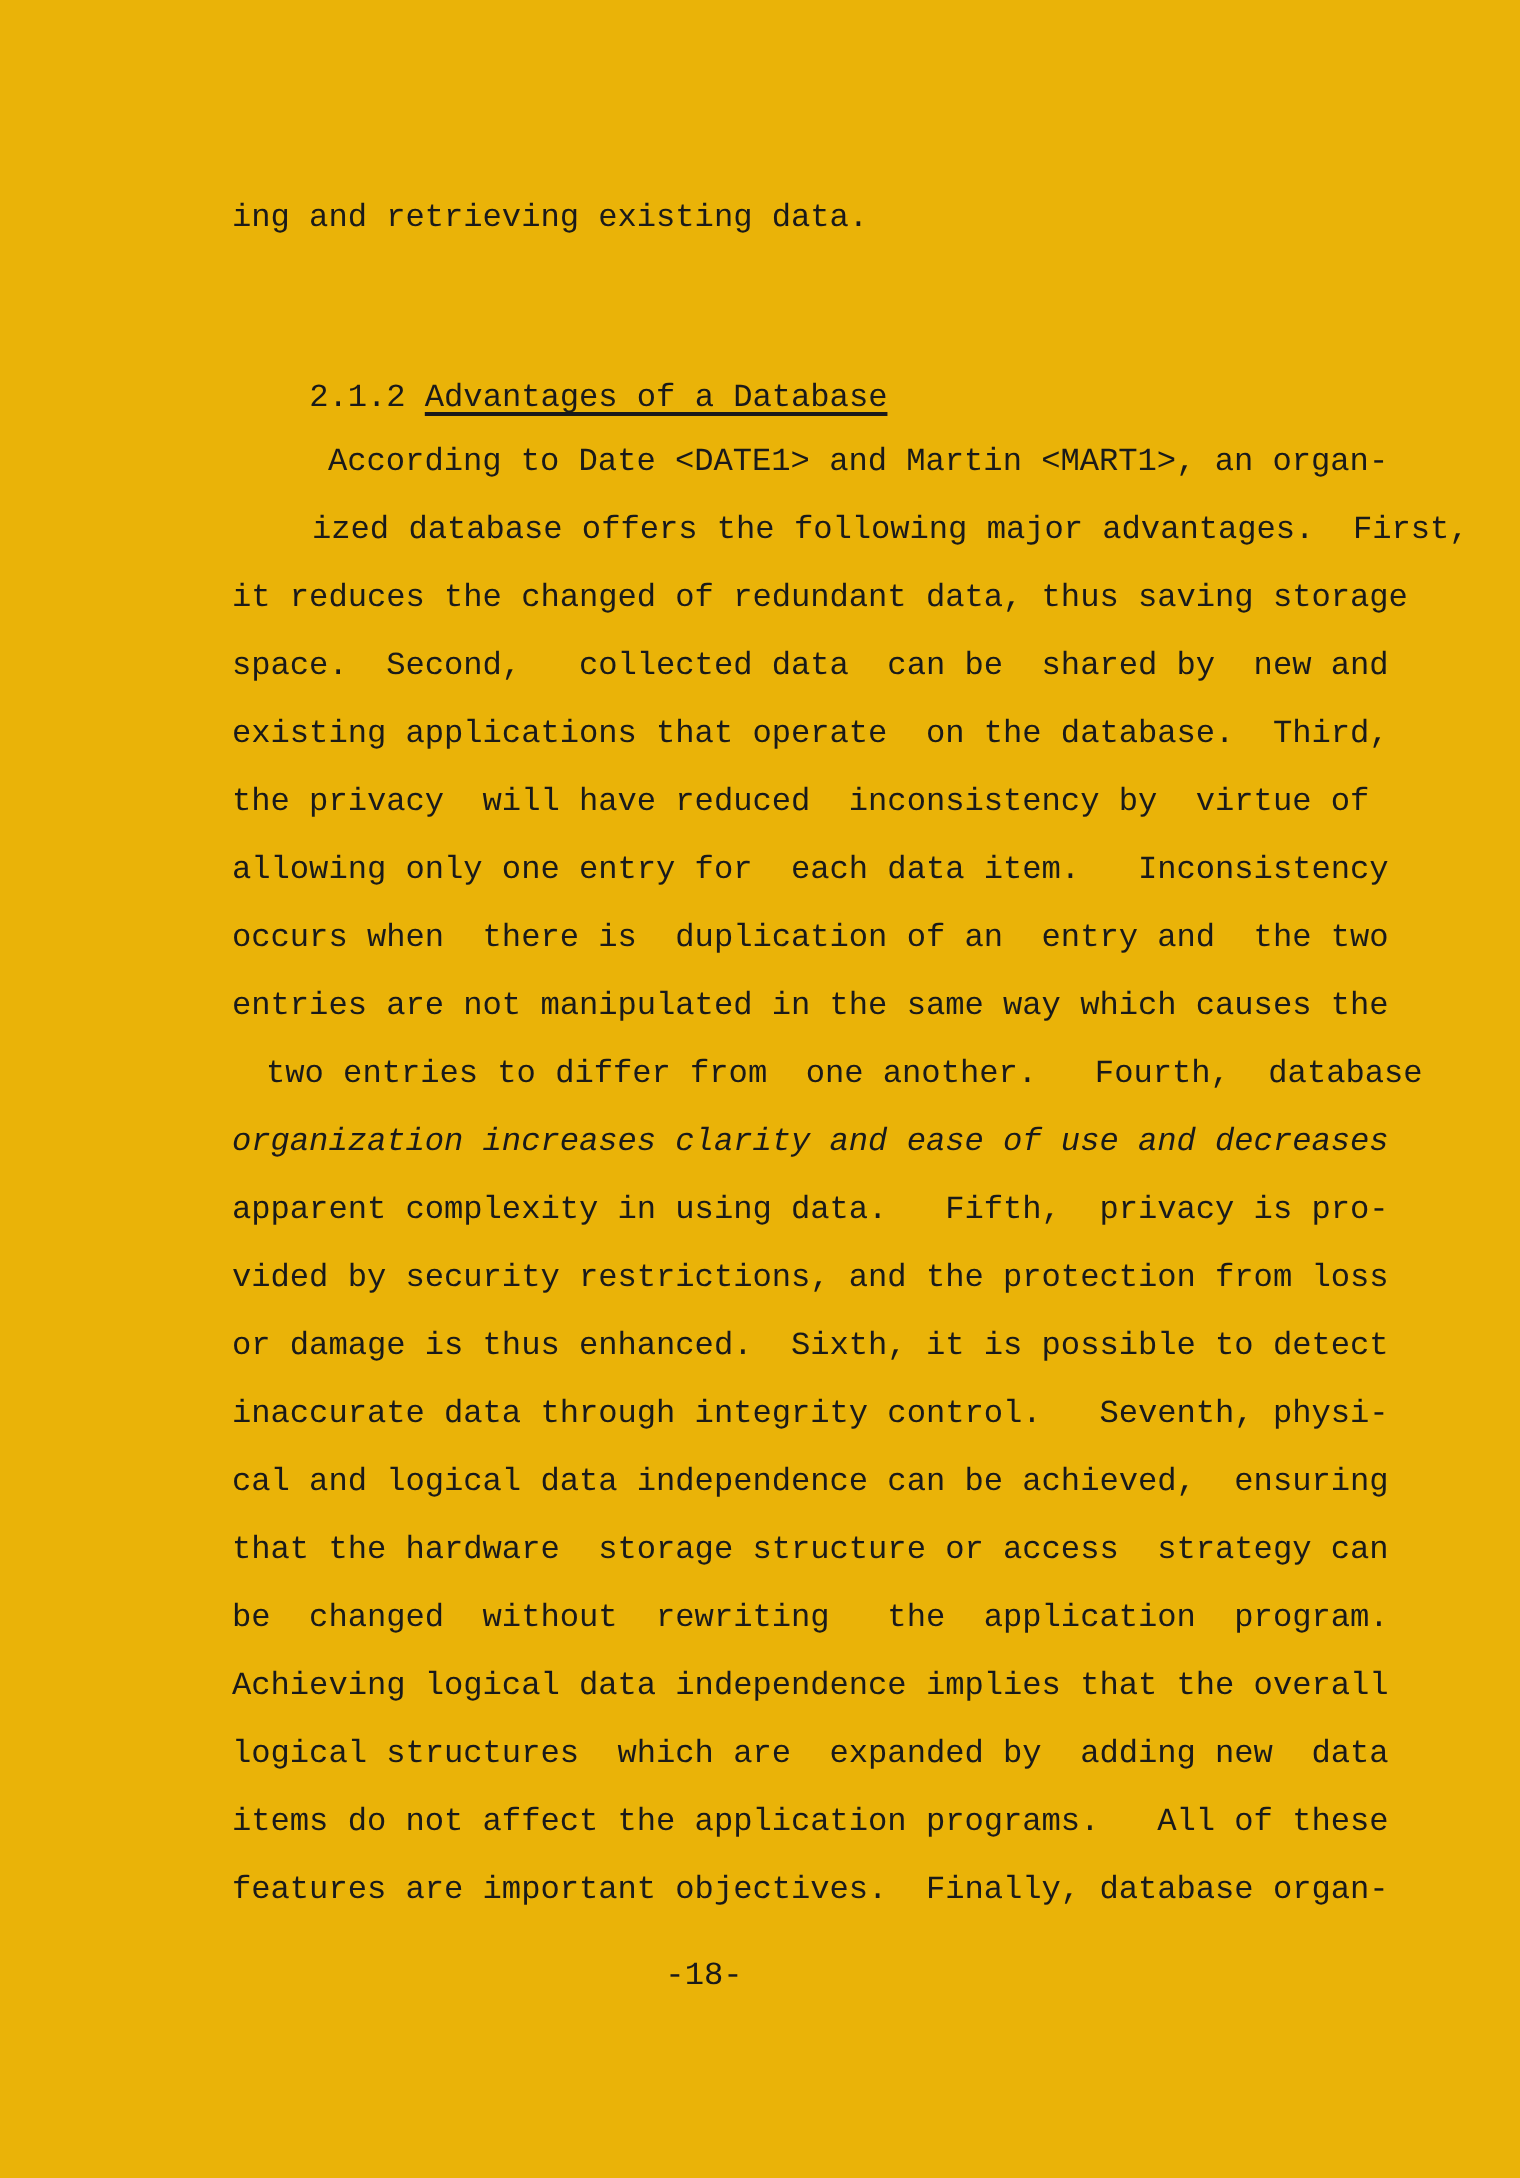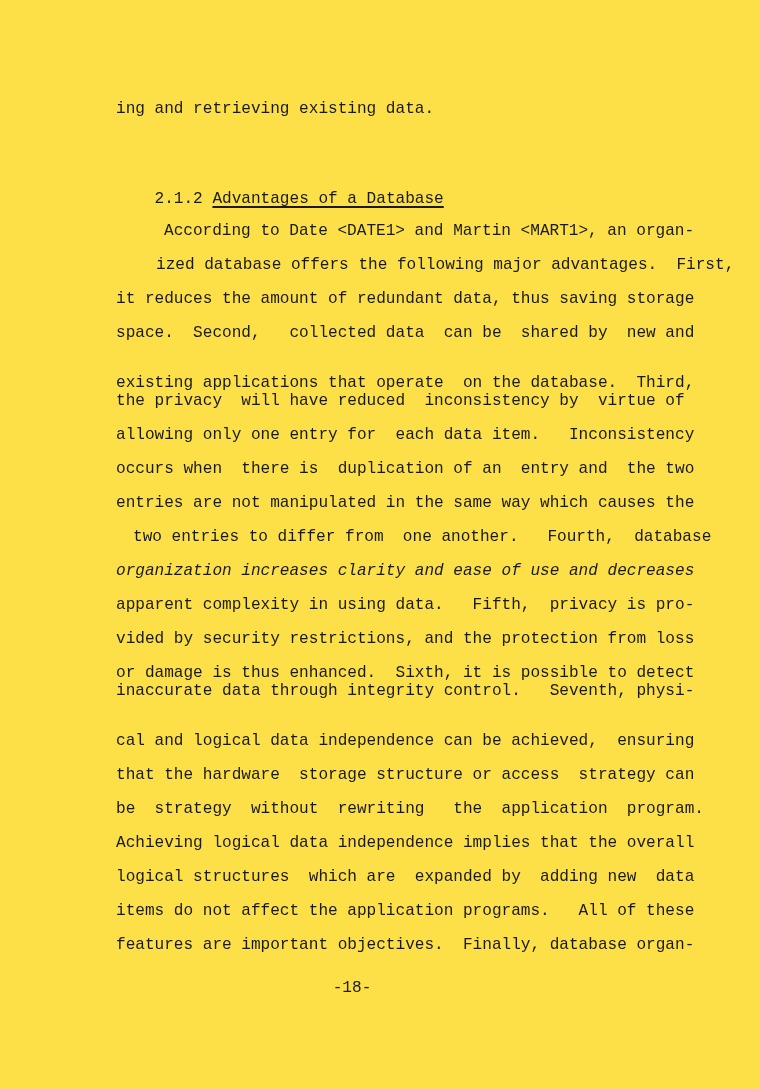--- a/index.html
+++ b/index.html
@@ -14,21 +14,21 @@
       overflow: hidden;
       font-family: "Liberation Mono", "DejaVu Sans Mono", monospace;
       color: #1a1a1a;
     }
     .page {
       position: absolute;
       left: 0;
       top: 0;
       width: 760px;
       height: 1089px;
-      background: #fde047;
+      background: #eab308;
     }
     .line {
       position: absolute;
       left: 116px;
       width: 561px;
       font-size: 16.1px;
       line-height: 20px;
       height: 20px;
       white-space: pre;
       letter-spacing: -0.02px;
@@ -60,36 +60,36 @@
 
   <div class="line" style="top:99px;">ing and retrieving existing data.</div>
 
   <div class="line" style="top:169px;">
     <span>2.1.2</span> <span class="heading-underline">Advantages of a Database</span>
   </div>
 
   <div id="paragraph">
       <div class="line indent" style="top: 221px;">According to Date &lt;DATE1&gt; and Martin &lt;MART1&gt;, an organ-</div>
       <div class="line" style="top: 255px; margin-left: 40px;">ized database offers the following major advantages.  First,</div>
-      <div class="line" style="top: 289px;">it reduces the amount of redundant data, thus saving storage</div>
+      <div class="line" style="top: 289px;">it reduces the changed of redundant data, thus saving storage</div>
       <div class="line" style="top: 323px;">space.  Second,   collected data  can be  shared by  new and</div>
-      <div class="line" style="top: 357px; margin-top: 16px;">existing applications that operate  on the database.  Third,</div>
+      <div class="line" style="top: 357px;">existing applications that operate  on the database.  Third,</div>
       <div class="line" style="top: 391px;">the privacy  will have reduced  inconsistency by  virtue of</div>
       <div class="line" style="top: 425px;">allowing only one entry for  each data item.   Inconsistency</div>
       <div class="line" style="top: 459px;">occurs when  there is  duplication of an  entry and  the two</div>
       <div class="line" style="top: 493px;">entries are not manipulated in the same way which causes the</div>
       <div class="line" style="top: 527px; margin-left: 17px;">two entries to differ from  one another.   Fourth,  database</div>
       <div class="line" style="top: 561px; font-style: italic;">organization increases clarity and ease of use and decreases</div>
       <div class="line" style="top: 595px;">apparent complexity in using data.   Fifth,  privacy is pro-</div>
       <div class="line" style="top: 629px;">vided by security restrictions, and the protection from loss</div>
       <div class="line" style="top: 663px;">or damage is thus enhanced.  Sixth, it is possible to detect</div>
-      <div class="line" style="top: 681px;">inaccurate data through integrity control.   Seventh, physi-</div>
+      <div class="line" style="top: 697px;">inaccurate data through integrity control.   Seventh, physi-</div>
       <div class="line" style="top: 731px;">cal and logical data independence can be achieved,  ensuring</div>
       <div class="line" style="top: 765px;">that the hardware  storage structure or access  strategy can</div>
-      <div class="line" style="top: 799px;">be  strategy  without  rewriting   the  application  program.</div>
+      <div class="line" style="top: 799px;">be  changed  without  rewriting   the  application  program.</div>
       <div class="line" style="top: 833px;">Achieving logical data independence implies that the overall</div>
       <div class="line" style="top: 867px; font-family: Liberation Mono, monospace;">logical structures  which are  expanded by  adding new  data</div>
       <div class="line" style="top: 901px;">items do not affect the application programs.   All of these</div>
       <div class="line" style="top: 935px;">features are important objectives.  Finally, database organ-</div>
     </div>
 
   <div class="page-number">-18-</div>
 
 </div>
 

